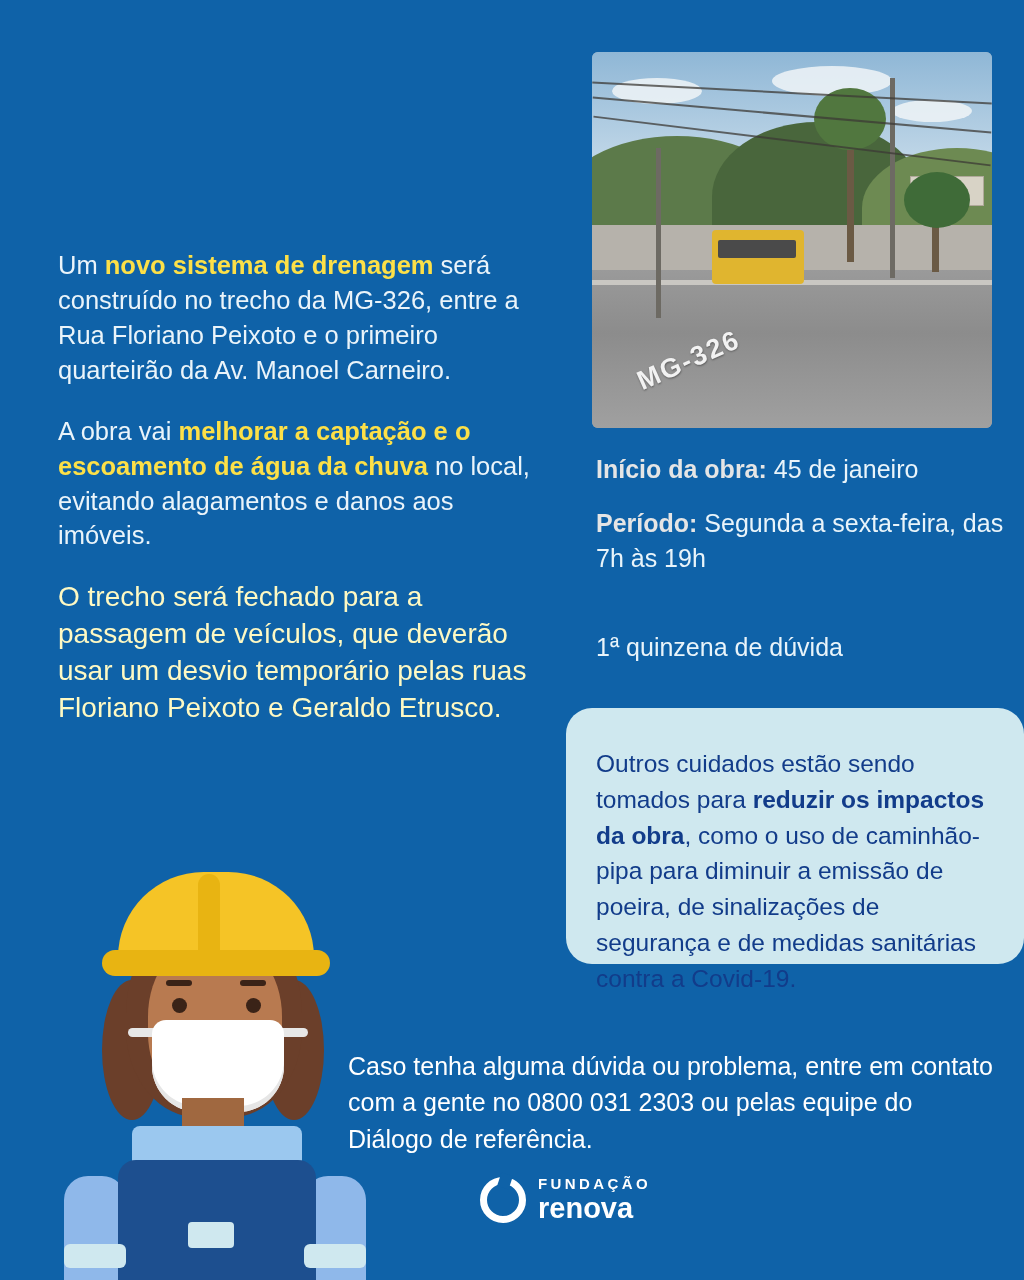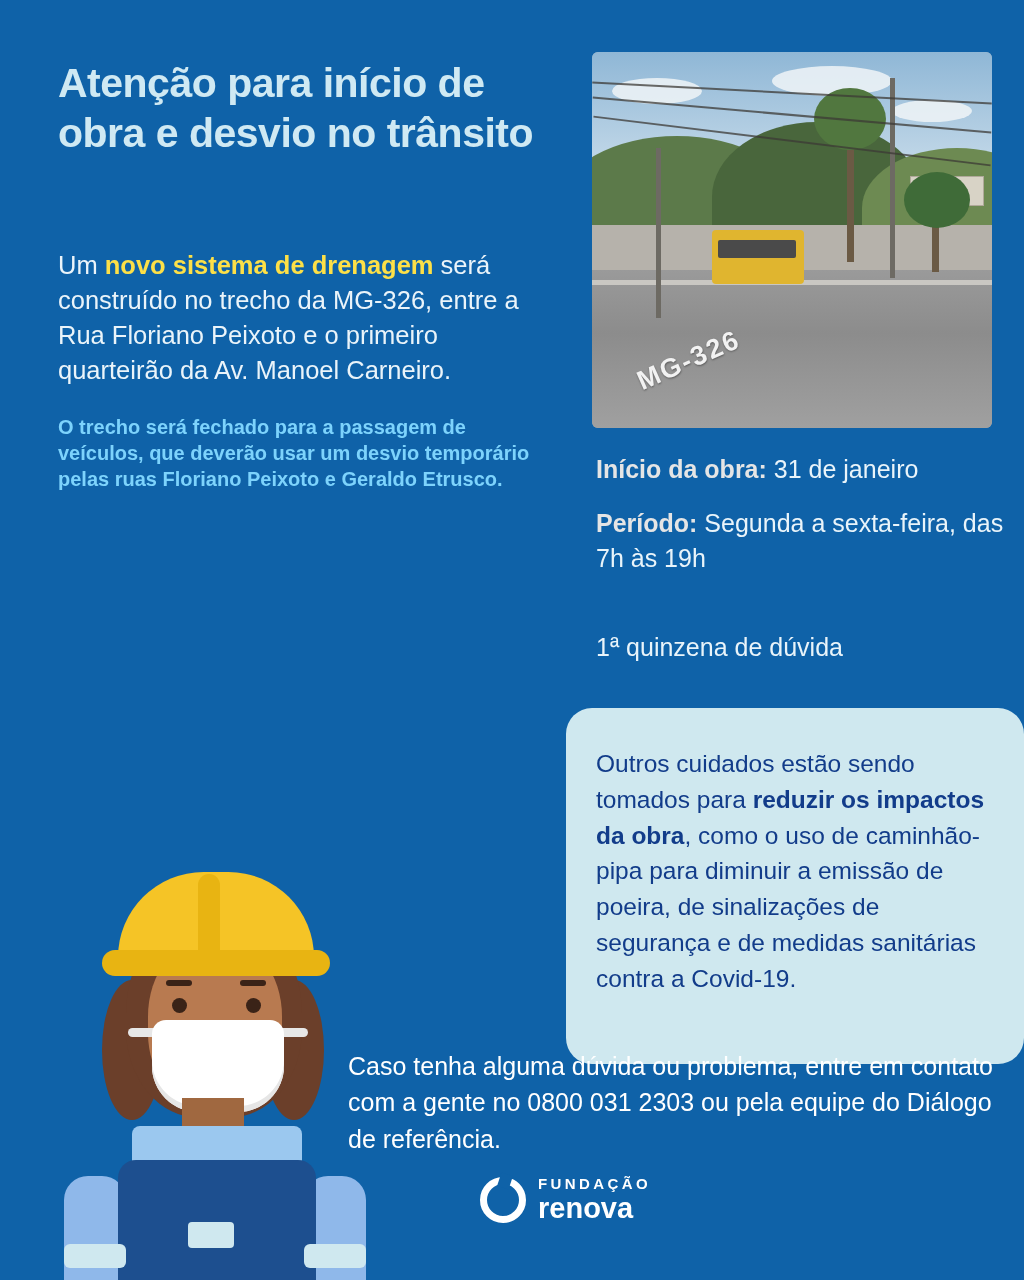--- a/index.html
+++ b/index.html
@@ -33,24 +33,24 @@
     position: absolute;
     left: 58px; top: 248px;
     width: 490px;
     color: #eaf4fa;
     font-size: 25.5px;
     line-height: 1.37;
   }
   .body-col p { margin-bottom: 26px; }
   .body-col b { font-weight: bold; color: #fde047; }
   .emph-block {
-    font-weight: bold;
-    font-size: 20px;
+    font-weight: normal;
+    font-size: 28px;
     line-height: 1.32;
-    color: #7dd3fc;
+    color: #fef9c3;
     margin-top: 10px;
   }
 
   
   .photo {
     position: absolute;
     left: 592px; top: 52px;
     width: 400px; height: 376px;
     border-radius: 6px;
     overflow: hidden;
@@ -144,21 +144,21 @@
     font-size: 25px;
     line-height: 1.42;
   }
   .info-text .row { margin-bottom: 18px; }
   .info-text b { font-weight: bold; color: #e5e5e5; }
 
   
   .light-card {
     position: absolute;
     left: 566px; top: 708px;
-    width: 458px; height: 356px;
+    width: 458px; height: 256px;
     background: #cfe8ef;
     border-radius: 26px;
   }
   .light-card .inner {
     position: absolute;
     left: 30px; top: 38px;
     width: 392px;
     color: #123c8a;
     font-size: 24.5px;
     line-height: 1.46;
@@ -294,24 +294,24 @@
     content:""; position:absolute; left: 9px; bottom: 6px; right: 9px; height: 14px;
     background: #b33a2b; border-radius: 0 0 14px 14px;
   }
   .pref-txt { color: #fff; font-weight: bold; font-size: 21.5px; line-height: 1.2; letter-spacing: .6px; }
 </style>
 </head>
 <body>
 
 <div class="poster">
 
-  <div class="headline">Atenção para início de obra e desvio no trânsito</div>
 
   <div class="body-col">
     <p><span>Um </span><b>novo sistema de drenagem</b><span> será construído no trecho da MG-326, entre a Rua Floriano Peixoto e o primeiro quarteirão da Av. Manoel Carneiro.</span></p>
+    <p><span>A obra vai </span><b>melhorar a captação e o escoamento de água da chuva</b><span> no local, evitando alagamentos e danos aos imóveis.</span></p>
     <div class="emph-block">O trecho será fechado para a passagem de veículos, que deverão usar um desvio temporário pelas ruas Floriano Peixoto e Geraldo Etrusco.</div>
   </div>
 
   <div class="photo">
     <div class="sky"></div>
     <div class="cloud" style="left:20px; top:26px; width:90px; height:26px;"></div>
     <div class="cloud" style="left:180px; top:14px; width:120px; height:30px;"></div>
     <div class="cloud" style="left:300px; top:48px; width:80px; height:22px;"></div>
 
     <div class="hill" style="left:-30px; top:84px; width:230px; height:130px;"></div>
@@ -342,33 +342,33 @@
     <div class="pole" style="left:298px; top:26px; height:200px;"></div>
     <div class="wire" style="left:0px; top:40px; width:400px; transform:rotate(3deg);"></div>
     <div class="wire" style="left:0px; top:62px; width:400px; transform:rotate(5deg);"></div>
     <div class="wire" style="left:0px; top:88px; width:400px; transform:rotate(7deg);"></div>
 
     <div class="mg-label">MG-326</div>
   </div>
 
   <div class="info-card"></div>
   <div class="info-text">
-    <div class="row"><b>Início da obra:</b><span> 31 de janeiro</span></div>
+    <div class="row"><b>Início da obra:</b><span> 45 de janeiro</span></div>
     <div class="row"><b>Período:</b><span> Segunda a sexta-feira, das 7h às 19h</span></div>
     <div class="row"><br><span>1ª quinzena de dúvida</span></div>
   </div>
 
   <div class="light-card">
     <div class="inner">
       <span>Outros cuidados estão sendo tomados para </span><b>reduzir os impactos da obra</b><span>, como o uso de caminhão-pipa para diminuir a emissão de poeira, de sinalizações de segurança e de medidas sanitárias contra a Covid-19.</span>
     </div>
   </div>
 
   <div class="contact">
-    <span>Caso tenha alguma dúvida ou problema, entre em contato com a gente no </span><b>0800 031 2303</b><span> ou pela </span><b>equipe do Diálogo de referência</b><span>.</span>
+    <span>Caso tenha alguma dúvida ou problema, entre em contato com a gente no </span><b>0800 031 2303</b><span> ou pelas </span><b>equipe do Diálogo de referência</b><span>.</span>
   </div>
 
   <div class="worker">
     <div class="w-hair2"></div>
     <div class="w-hair3"></div>
     <div class="w-hair"></div>
     <div class="w-face"></div>
     <div class="w-brow l"></div>
     <div class="w-brow r"></div>
     <div class="w-eye l"></div>

